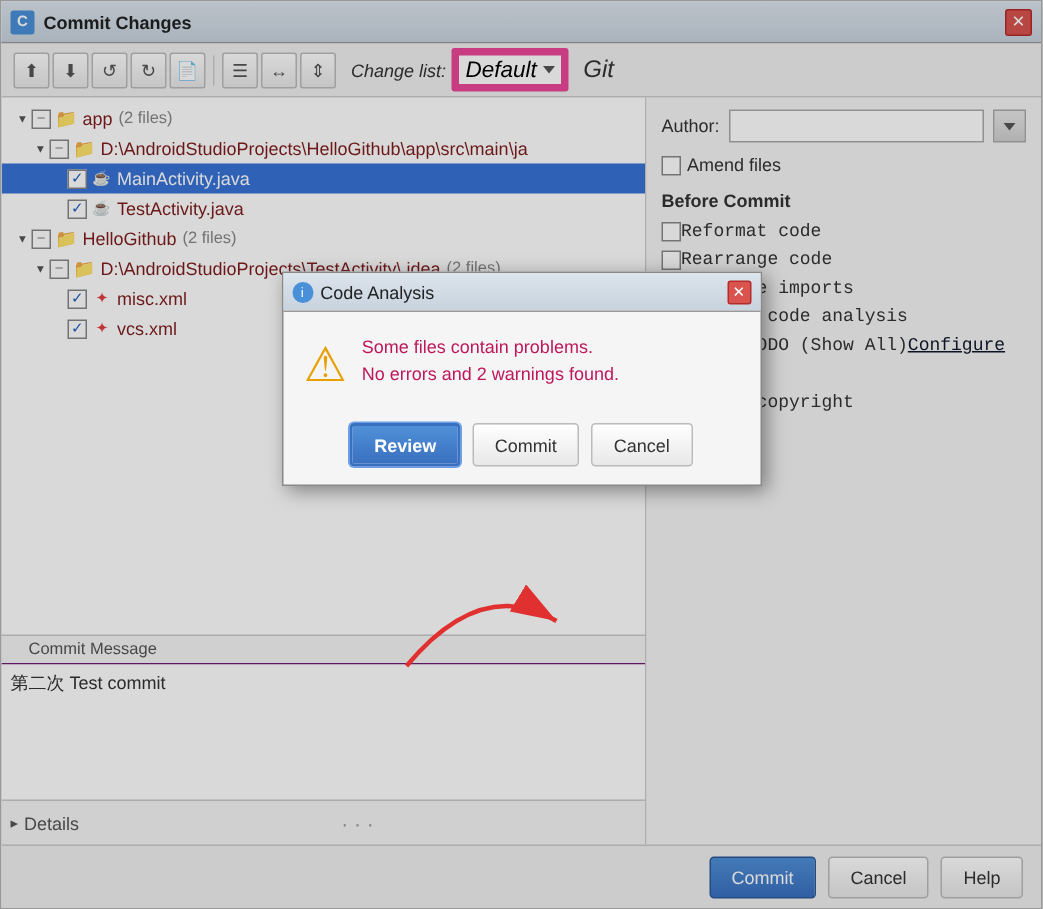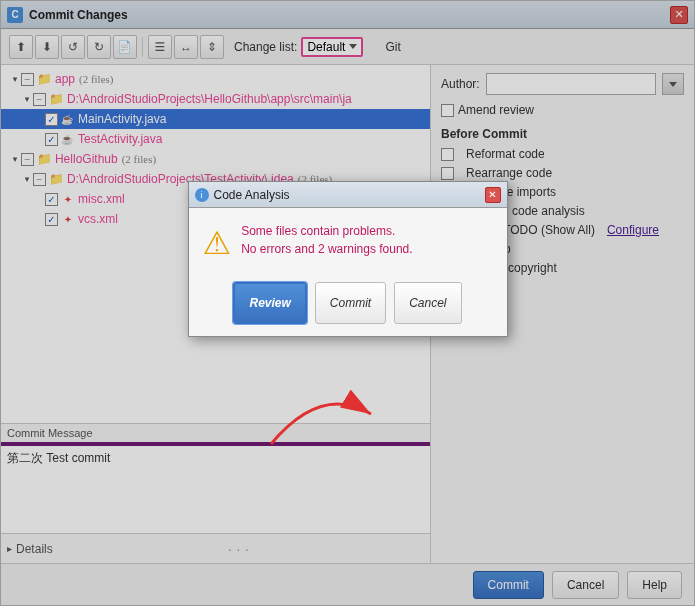--- a/index.html
+++ b/index.html
@@ -92,46 +92,47 @@
       width: 1px;
       height: 20px;
       background: #ccc;
       margin: 0 3px;
     }
     .changelist-area {
       display: flex;
       align-items: center;
       margin-left: 8px;
       gap: 4px;
+      font-style: italic;
     }
     .changelist-label {
       font-size: 12px;
       color: #333;
     }
     .changelist-dropdown {
-      border: 2px solid #ec4899;
+      border: 5px solid #ec4899;
       background: white;
       padding: 1px 4px;
       border-radius: 2px;
-      font-size: 12px;
+      font-size: 15px;
       display: flex;
       align-items: center;
       gap: 4px;
     }
     .changelist-dropdown-arrow {
       width: 0;
       height: 0;
       border-left: 4px solid transparent;
       border-right: 4px solid transparent;
       border-top: 5px solid #555;
     }
     .git-label {
-      font-size: 12px;
+      font-size: 16px;
       color: #333;
-      margin-left: 18px;
+      margin-left: 6px;
     }
     .main-content {
       display: flex;
       flex: 1;
       overflow: hidden;
     }
     .left-panel {
       width: 430px;
       flex-shrink: 0;
       display: flex;
@@ -185,34 +186,34 @@
     .file-icon {
       width: 14px;
       height: 14px;
       margin-right: 3px;
       display: inline-flex;
       align-items: center;
       justify-content: center;
       font-size: 10px;
       flex-shrink: 0;
     }
-    .item-name { font-size: 12px; color: #ec4899; }
-    .item-meta { font-size: 11px; color: #888; margin-left: 4px; font-family: Liberation Serif, serif; }
+    .item-name { font-size: 12px; color: #7f1d1d; }
+    .item-meta { font-size: 11px; color: #888; margin-left: 4px; }
     .commit-msg-area {
       border-top: 1px solid #ccc;
       height: 110px;
       display: flex;
       flex-direction: column;
       flex-shrink: 0;
     }
     .commit-msg-label {
-      padding: 3px 6px;
+      padding: 3px 18px;
       font-size: 11px;
       color: #555;
-      border-bottom: 4px solid #701a75;
+      border-bottom: 1px solid #701a75;
       background: #f5f5f5;
     }
     .commit-msg-text {
       flex: 1;
       padding: 4px 6px;
       font-size: 12px;
       color: #333;
       background: white;
     }
     .details-area {
@@ -288,24 +289,25 @@
     .before-commit-label {
       font-size: 12px;
       font-weight: bold;
       color: #333;
       margin-bottom: 6px;
     }
     .option-row {
       display: flex;
       align-items: center;
       margin-bottom: 5px;
-      gap: 12px;
+      gap: 0;
+      font-family: Liberation Mono, monospace;
     }
     .option-label { font-size: 12px; color: #333; }
-    .option-link { font-size: 12px; color: #4c1d95; text-decoration: underline; cursor: pointer; }
+    .option-link { font-size: 12px; color: #0f172a; text-decoration: underline; cursor: pointer; }
     .bottom-bar {
       height: 42px;
       border-top: 1px solid #ccc;
       background: #f0f0f0;
       display: flex;
       align-items: center;
       justify-content: flex-end;
       padding: 0 12px;
       gap: 8px;
       flex-shrink: 0;
@@ -391,29 +393,28 @@
       margin-top: 2px;
     }
     .dialog-message { font-size: 12px; color: #be185d; line-height: 1.5; }
     .dialog-buttons {
       display: flex;
       justify-content: center;
       gap: 8px;
       padding: 6px 14px 12px;
     }
     .dialog-btn {
-      height: 42px;
+      height: 29px;
       padding: 0 14px;
       border-radius: 3px;
       font-size: 12px;
       cursor: pointer;
       border: 1px solid #bbb;
       background: linear-gradient(to bottom, #ffffff, #e8e8e8);
       color: #333;
-      font-style: italic;
     }
     .dialog-btn.primary {
       background: linear-gradient(to bottom, #5090d8, #3a70c0);
       color: white;
       border-color: #2a5a9a;
       font-weight: bold;
       border: 2px solid #3a70c0;
       box-shadow: 0 0 0 1px #6aa0e8;
     }
     .dialog-btn.commit-btn {
@@ -544,21 +545,21 @@
       <div class="author-row">
         <label class="author-label">Author:</label>
         <input class="author-input" type="text" style="">
         <div class="author-dropdown-btn">
           <div style="width:0;height:0;border-left:4px solid transparent;border-right:4px solid transparent;border-top:5px solid #555;"></div>
         </div>
       </div>
 
       <div class="amend-row">
         <div class="checkbox-box"></div>
-        <span class="amend-label">Amend review</span>
+        <span class="amend-label">Amend files</span>
       </div>
 
       <div class="before-commit-label">Before Commit</div>
 
       <div class="option-row">
         <div class="checkbox-box"></div>
         <span class="option-label">Reformat code</span>
       </div>
       <div class="option-row">
         <div class="checkbox-box"></div>

